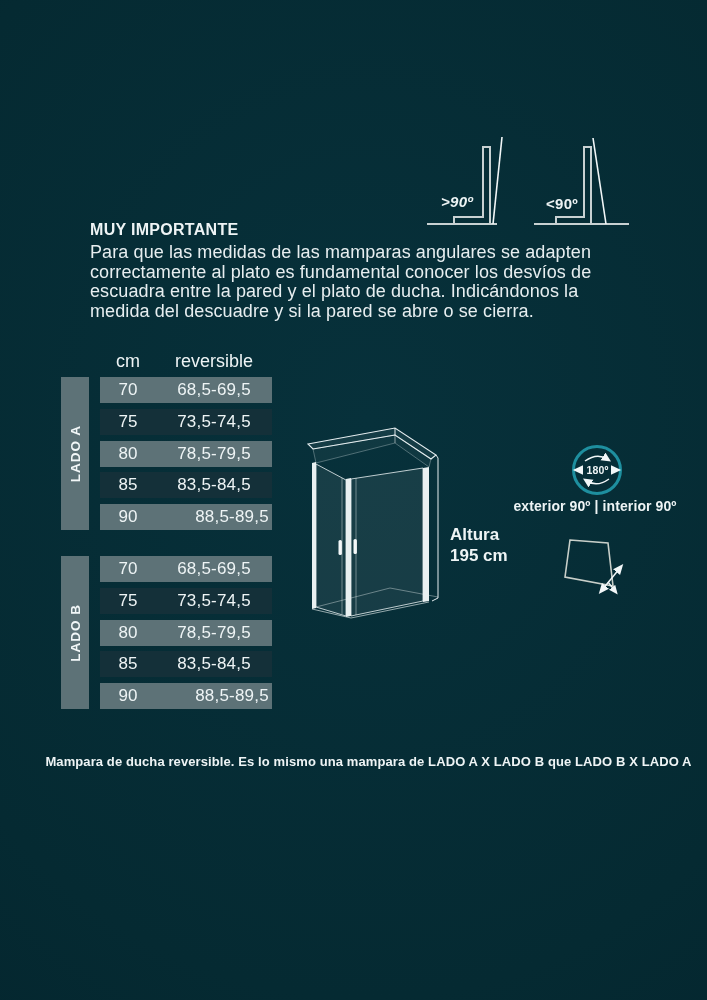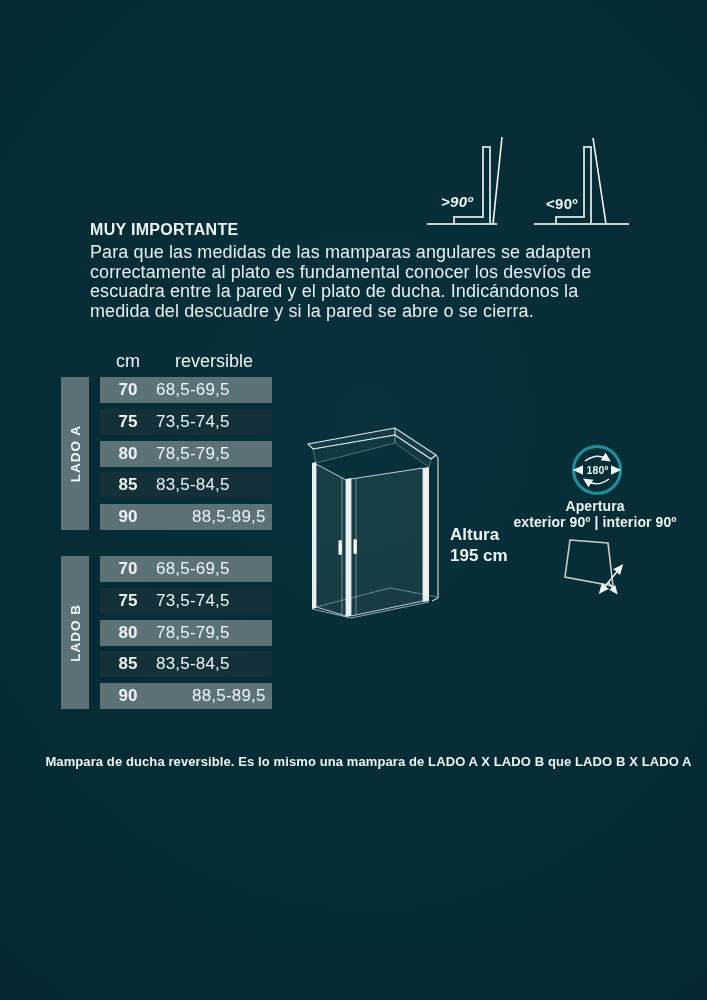--- a/index.html
+++ b/index.html
@@ -18,22 +18,22 @@
   }
   .lado-bar span{
     writing-mode:vertical-rl;transform:rotate(180deg);
     font-size:13.5px;font-weight:bold;letter-spacing:1px;color:#f2f7f8;
   }
   .rows{display:flex;flex-direction:column;}
   .trow{display:flex;height:26px;line-height:26px;margin-bottom:5.75px;}
   .trow:last-child{margin-bottom:0;gap:36px;}
   .trow.shade{background:#5d7277;}
   .trow.plain{background:#143039;}
-  .cell-cm{width:56px;text-align:center;font-size:17px;font-weight:bold;}
-  .cell-ad{flex:1;text-align:left;font-size:17px;font-weight:normal;letter-spacing:.2px;}
+  .cell-cm{width:56px;text-align:center;font-size:17px;font-weight:normal;}
+  .cell-ad{flex:1;text-align:center;font-size:17px;font-weight:normal;letter-spacing:.2px;}
   .altura{font-size:17px;font-weight:600;line-height:21px;}
   .apertura{font-size:14px;font-weight:bold;line-height:15.5px;text-align:center;letter-spacing:.1px;}
   .deg180{font-size:10.5px;font-weight:bold;text-align:center;letter-spacing:.2px;}
   .footer-note{font-size:13px;font-weight:bold;text-align:center;letter-spacing:.1px;}
   svg{display:block;}
 </style>
 </head>
 <body>
 
 <div class="page">
@@ -151,21 +151,20 @@
     </defs>
     <circle cx="27" cy="27" r="23.5" fill="none" stroke="#1e8f9f" stroke-width="3"></circle>
     <line x1="13" y1="27" x2="8" y2="27" stroke="#f2f7f8" stroke-width="1.6" marker-end="url(#ah1)"></line>
     <line x1="41" y1="27" x2="46" y2="27" stroke="#f2f7f8" stroke-width="1.6" marker-end="url(#ah1)"></line>
     <path d="M15 18 Q27 9.5 37 16" fill="none" stroke="#f2f7f8" stroke-width="1.5" marker-end="url(#ah1)"></path>
     <path d="M39 36 Q27 44.5 17 38" fill="none" stroke="#f2f7f8" stroke-width="1.5" marker-end="url(#ah1)"></path>
   </svg>
   <div class="abs deg180" style="left:578px;top:464px;width:39px;">180º</div>
 
   <div class="abs apertura" style="left:500px;top:499px;width:190px;">
-    <div>Apertura</div>
     <div>exterior 90º | interior 90º</div>
   </div>
 
   <svg class="abs" style="left:558px;top:530px;" width="78" height="76" viewBox="0 0 78 76">
     <defs>
       <marker id="ah2" markerWidth="8" markerHeight="8" refX="3.6" refY="3.5" orient="auto">
         <path d="M0,0.5 L7,3.5 L0,6.5 Z" fill="#f2f7f8"></path>
       </marker>
     </defs>
     <polygon points="12,10 50,13 55,56 7,47" fill="none" stroke="#c8cfc9" stroke-width="1.6"></polygon>

